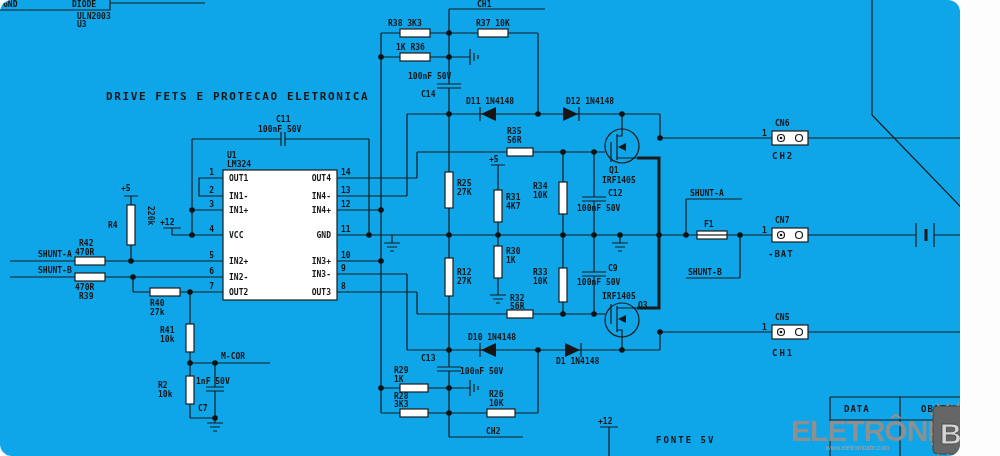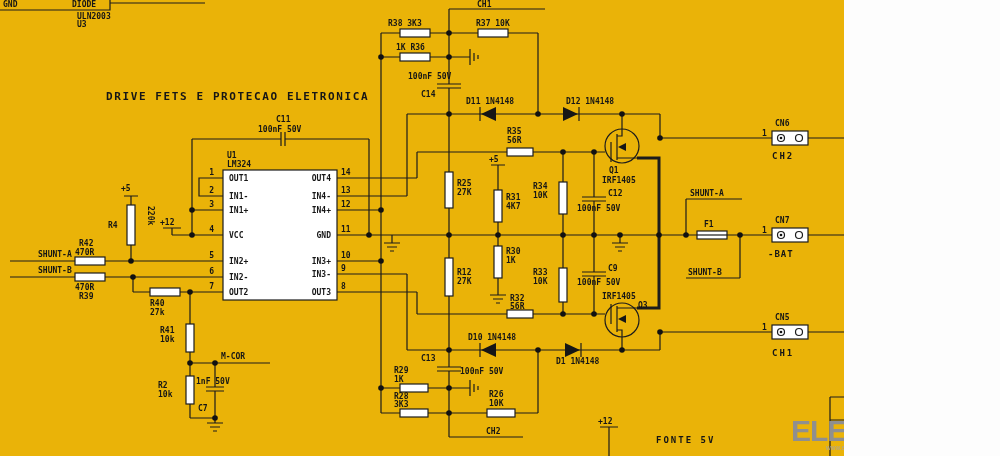--- a/index.html
+++ b/index.html
@@ -1,16 +1,16 @@
 <!DOCTYPE html>
 <html><head>
 <meta charset="utf-8">
 <style>
   html,body{margin:0;padding:0;background:#fdfdfd;}
-  #stage{position:relative;width:844px;height:456px;background:#eab308;overflow:hidden;}
+  #stage{position:relative;width:960px;height:456px;background:#0ea5e9;overflow:hidden;border-radius:12px;}
   svg{position:absolute;top:0;left:0;}
   svg text{font-family:"DejaVu Sans Mono",monospace;font-weight:bold;font-size:8px;fill:#161616;white-space:pre;}
   .t-title{font-size:11px;letter-spacing:1.6px;}
   .t-net{font-size:9px;}
   .t-big{font-family:"Liberation Sans",sans-serif;font-size:30px;font-weight:bold;fill:#8f8f8f;letter-spacing:-1px;}
   .t-url{font-family:"Liberation Sans",sans-serif;font-size:6.5px;font-weight:normal;fill:#a6a6a6;letter-spacing:0;}
   .t-br{font-family:"Liberation Sans",sans-serif;font-size:30px;font-weight:bold;fill:#d4d4d4;stroke:#4a4a4a;stroke-width:0.8px;}
   .w{fill:none;stroke:#1c1c1c;stroke-width:1.2;}
   .wt{fill:none;stroke:#1c1c1c;stroke-width:3;}
   .cmp{fill:#ffffff;stroke:#1c1c1c;stroke-width:1.2;}

